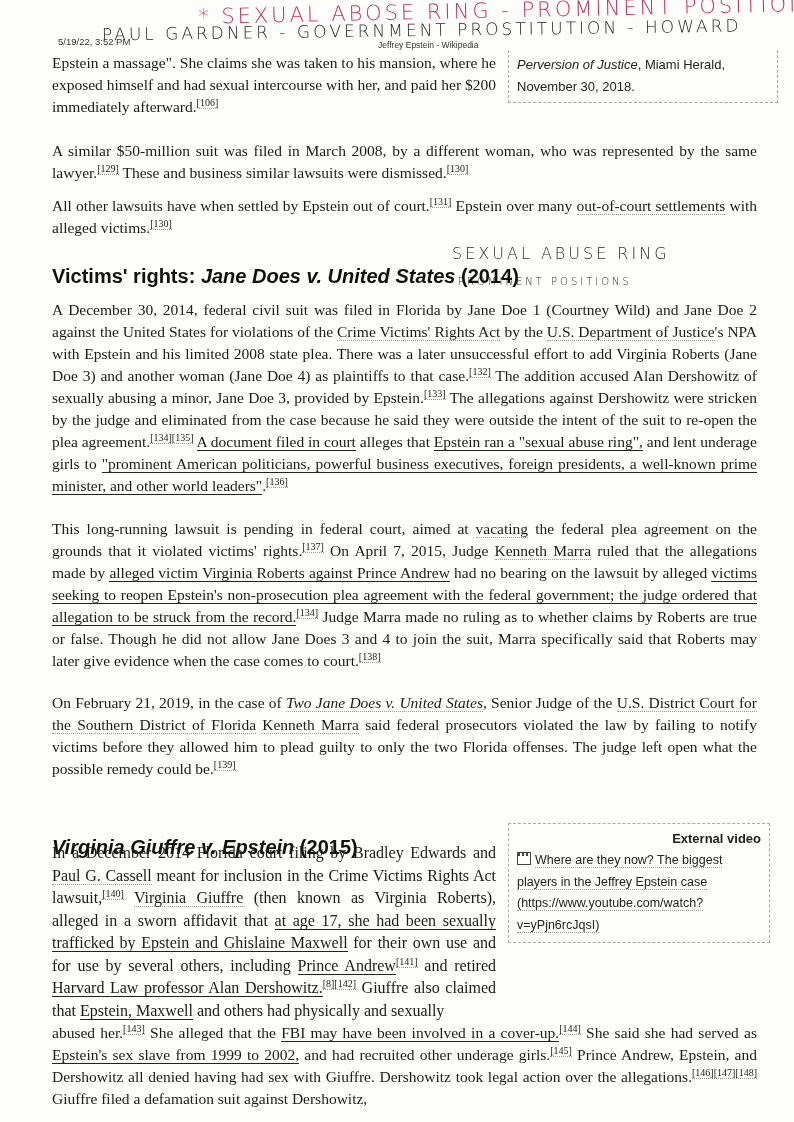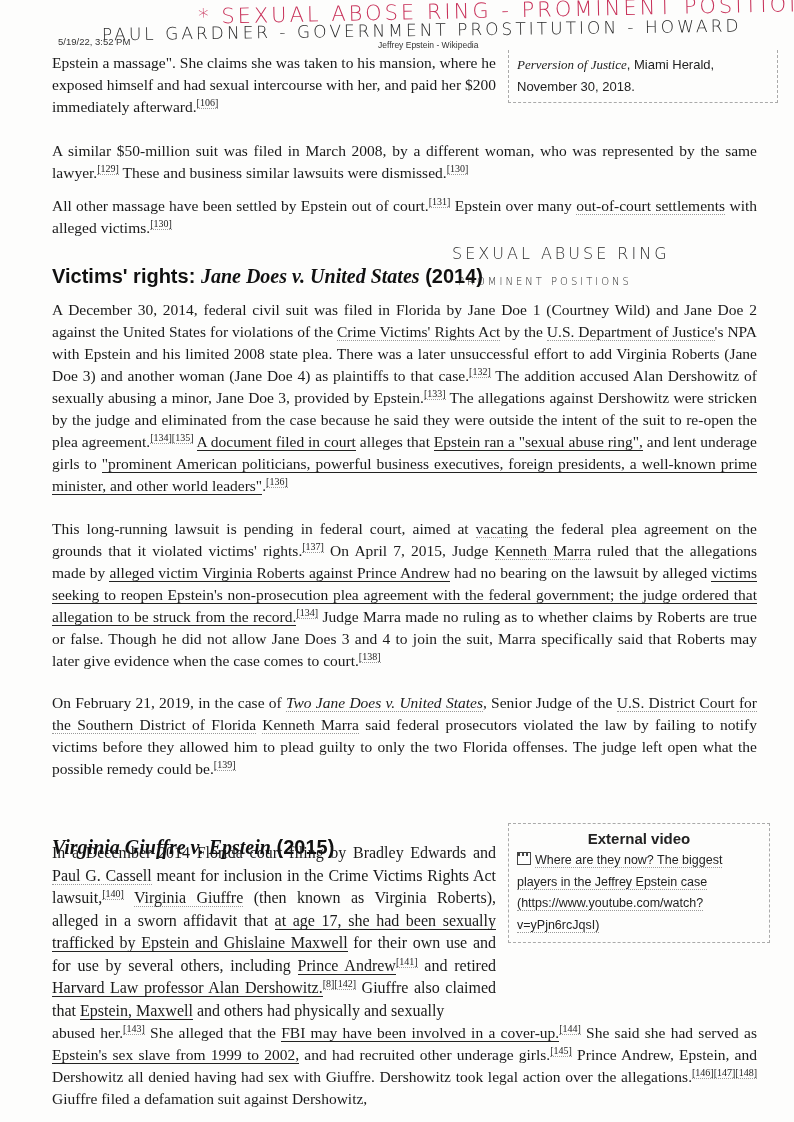--- a/index.html
+++ b/index.html
@@ -10,22 +10,22 @@
   .hdr{position:absolute;font-family:"Liberation Sans",sans-serif;font-size:9.5px;color:#333;padding-left:24px;}
   .serif{font-family:"Liberation Serif",serif;font-size:15.5px;line-height:22px;color:#1a1a1a;}
   .para{position:absolute;left:52px;width:705px;text-align:justify;}
   .h2{position:absolute;left:52px;font-family:"Liberation Sans",sans-serif;font-weight:bold;font-size:20px;color:#111;}
   sup{font-size:10px;line-height:0;vertical-align:6px;}
   .ul{border-bottom:1px solid #222;}
   .lk{border-bottom:1px dotted #999;}
   .box{position:absolute;font-family:"Liberation Sans",sans-serif;color:#222;border:1px dashed #aaa;}
   .box-top{left:508px;top:50px;width:252px;padding:4px 8px;font-size:13px;line-height:22px;border-top:none;}
   .box-vid{left:508px;top:823px;width:244px;padding:4px 8px 6px;font-size:12.5px;line-height:21.5px;}
-  .box-vid .ttl{text-align:center;font-weight:bold;font-size:15px;line-height:22px;}
-  .it{font-style:italic;font-family:Liberation Serif, serif;}
+  .box-vid .ttl{text-align:right;font-weight:bold;font-size:13px;line-height:22px;}
+  .it{font-style:italic;}
   .vid-icon{display:inline-block;width:12px;height:11px;border:1px solid #444;margin-right:4px;vertical-align:-1px;position:relative;background:repeating-linear-gradient(90deg,#444 0 2px,#fff 2px 4px) top/100% 3px no-repeat,#fff;}
 </style>
 </head>
 <body>
 
 <div class="hw hw-red" style="left:198px;top:-2px;">* SEXUAL ABOSE RING - PROMINENT POSITIONS *</div>
 <div class="hw hw-black" style="left:102px;top:20px;transform:rotate(-0.8deg);font-size:17px;">PAUL GARDNER - GOVERNMENT PROSTITUTION - HOWARD</div>
 <div class="hw hw-black" style="left:452px;top:244px;">SEXUAL ABUSE RING</div>
 <div class="hw hw-black" style="left:458px;top:276px;font-size:10px;">PROMINENT POSITIONS</div>
 
@@ -39,21 +39,21 @@
 
 <div class="para serif" style="top:52px;width:444px;">
   <span>Epstein a massage". She claims she was taken to his mansion, where he exposed himself and had sexual intercourse with her, and paid her $200 immediately afterward.</span><sup class="lk">[106]</sup>
 </div>
 
 <div class="para serif" style="top:140px;">
   <span>A similar $50-million suit was filed in March 2008, by a different woman, who was represented by the same lawyer.</span><sup class="lk">[129]</sup><span> These and business similar lawsuits were dismissed.</span><sup class="lk">[130]</sup>
 </div>
 
 <div class="para serif" style="top:195px;">
-  <span>All other massage have been settled by Epstein out of court.</span><sup class="lk">[131]</sup><span> Epstein over many </span><span class="lk">out-of-court settlements</span><span> with alleged victims.</span><sup class="lk">[130]</sup>
+  <span>All other lawsuits have when settled by Epstein out of court.</span><sup class="lk">[131]</sup><span> Epstein over many </span><span class="lk">out-of-court settlements</span><span> with alleged victims.</span><sup class="lk">[130]</sup>
 </div>
 
 <div class="h2" style="top:265px;">
   <span>Victims' rights: </span><span class="it">Jane Does v. United States</span><span> (2014)</span>
 </div>
 
 <div class="para serif" style="top:299px;">
   <span>A December 30, 2014, federal civil suit was filed in Florida by Jane Doe 1 (Courtney Wild) and Jane Doe 2 against the United States for violations of the </span><span class="lk">Crime Victims' Rights Act</span><span> by the </span><span class="lk">U.S. Department of Justice</span><span>'s NPA with Epstein and his limited 2008 state plea. There was a later unsuccessful effort to add Virginia Roberts (Jane Doe 3) and another woman (Jane Doe 4) as plaintiffs to that case.</span><sup class="lk">[132]</sup><span> The addition accused Alan Dershowitz of sexually abusing a minor, Jane Doe 3, provided by Epstein.</span><sup class="lk">[133]</sup><span> The allegations against Dershowitz were stricken by the judge and eliminated from the case because he said they were outside the intent of the suit to re-open the plea agreement.</span><sup class="lk">[134][135]</sup> <span class="ul">A document filed in court</span><span> alleges that </span><span class="ul">Epstein ran a "sexual abuse ring",</span><span> and lent underage girls to </span><span class="ul">"prominent American politicians, powerful business executives, foreign presidents, a well-known prime minister, and other world leaders"</span>.<sup class="lk">[136]</sup>
 </div>
 

